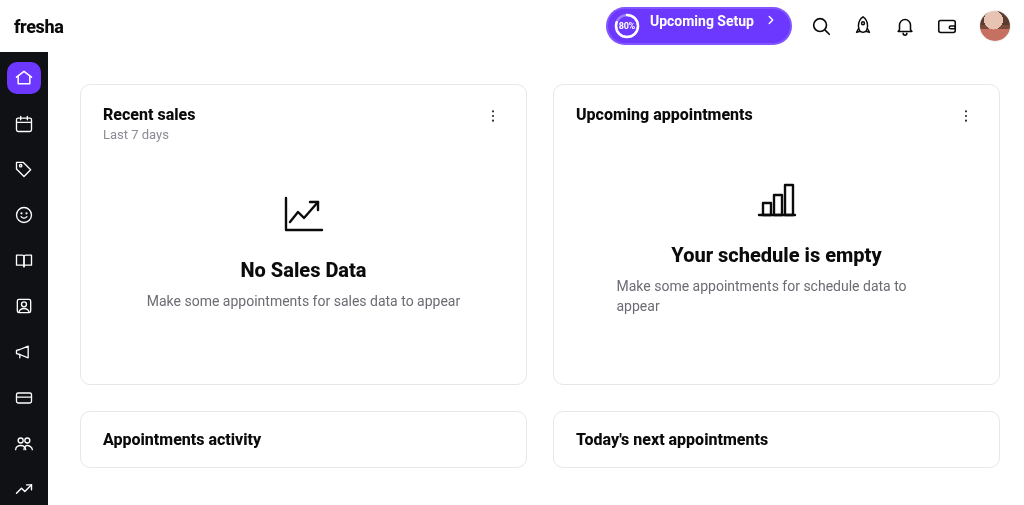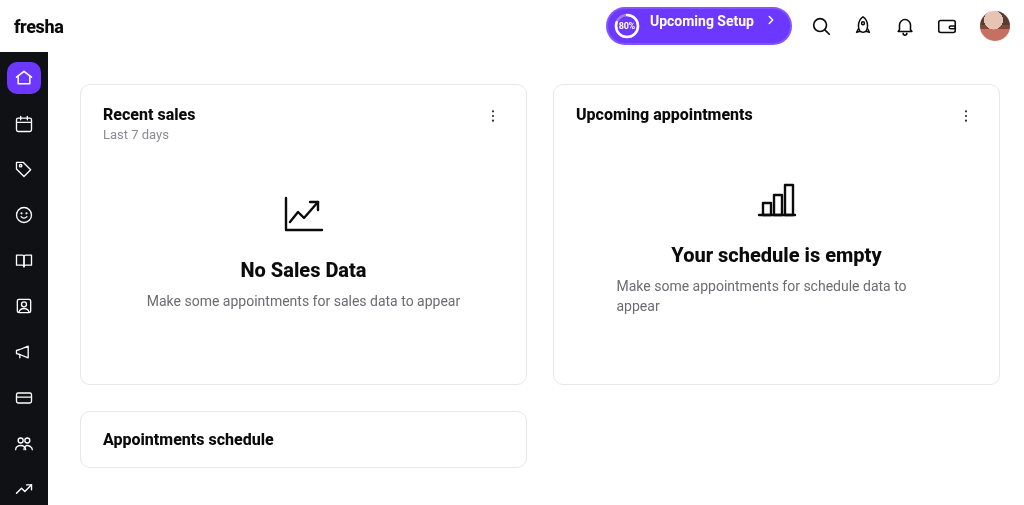--- a/index.html
+++ b/index.html
@@ -349,19 +349,24 @@
             <rect x="28" y="4" width="8" height="30"></rect>
           </svg>
         </span>
         <div class="empty-title">Your schedule is empty</div>
         <div class="empty-desc">Make some appointments for schedule data to appear</div>
       </div>
     </section>
 
     <section class="card compact">
       <div class="card-head">
-        <div class="card-title">Appointments schedule</div>
+        <div class="card-title">Appointments activity</div>
       </div>
     </section>
 
+    <section class="card compact">
+      <div class="card-head">
+        <div class="card-title">Today's next appointments</div>
+      </div>
+    </section>
 
   </div>
 </main>
 
 </body></html>

